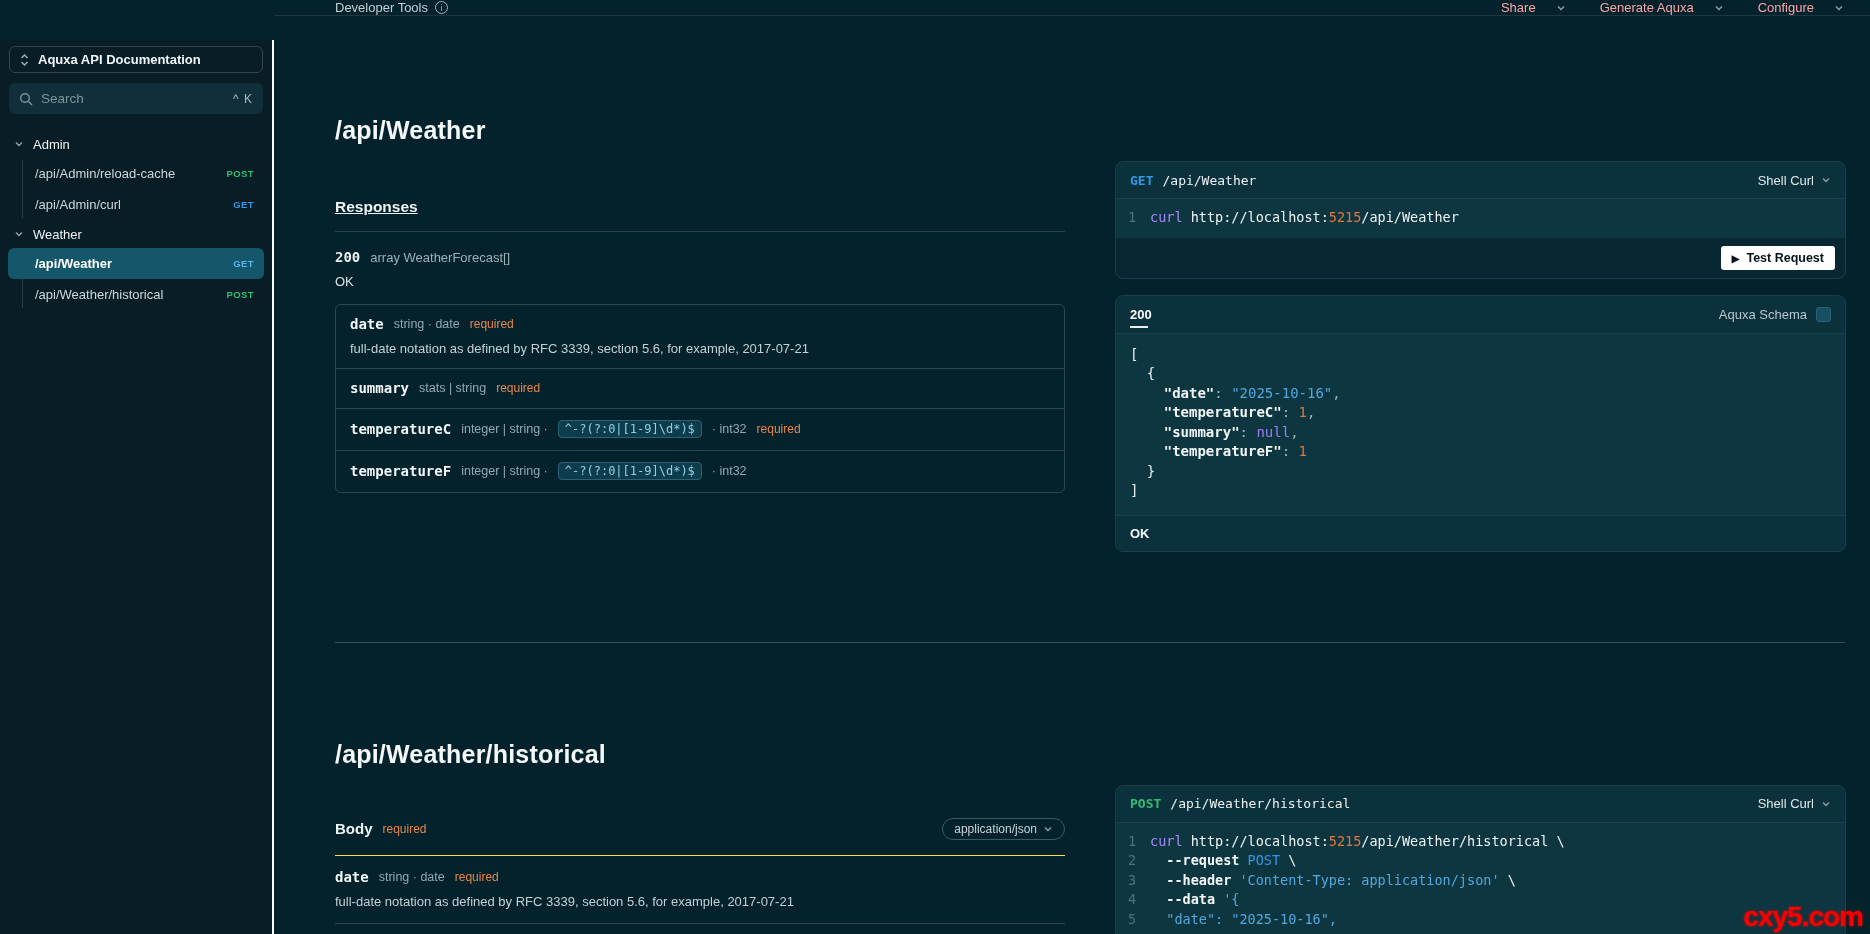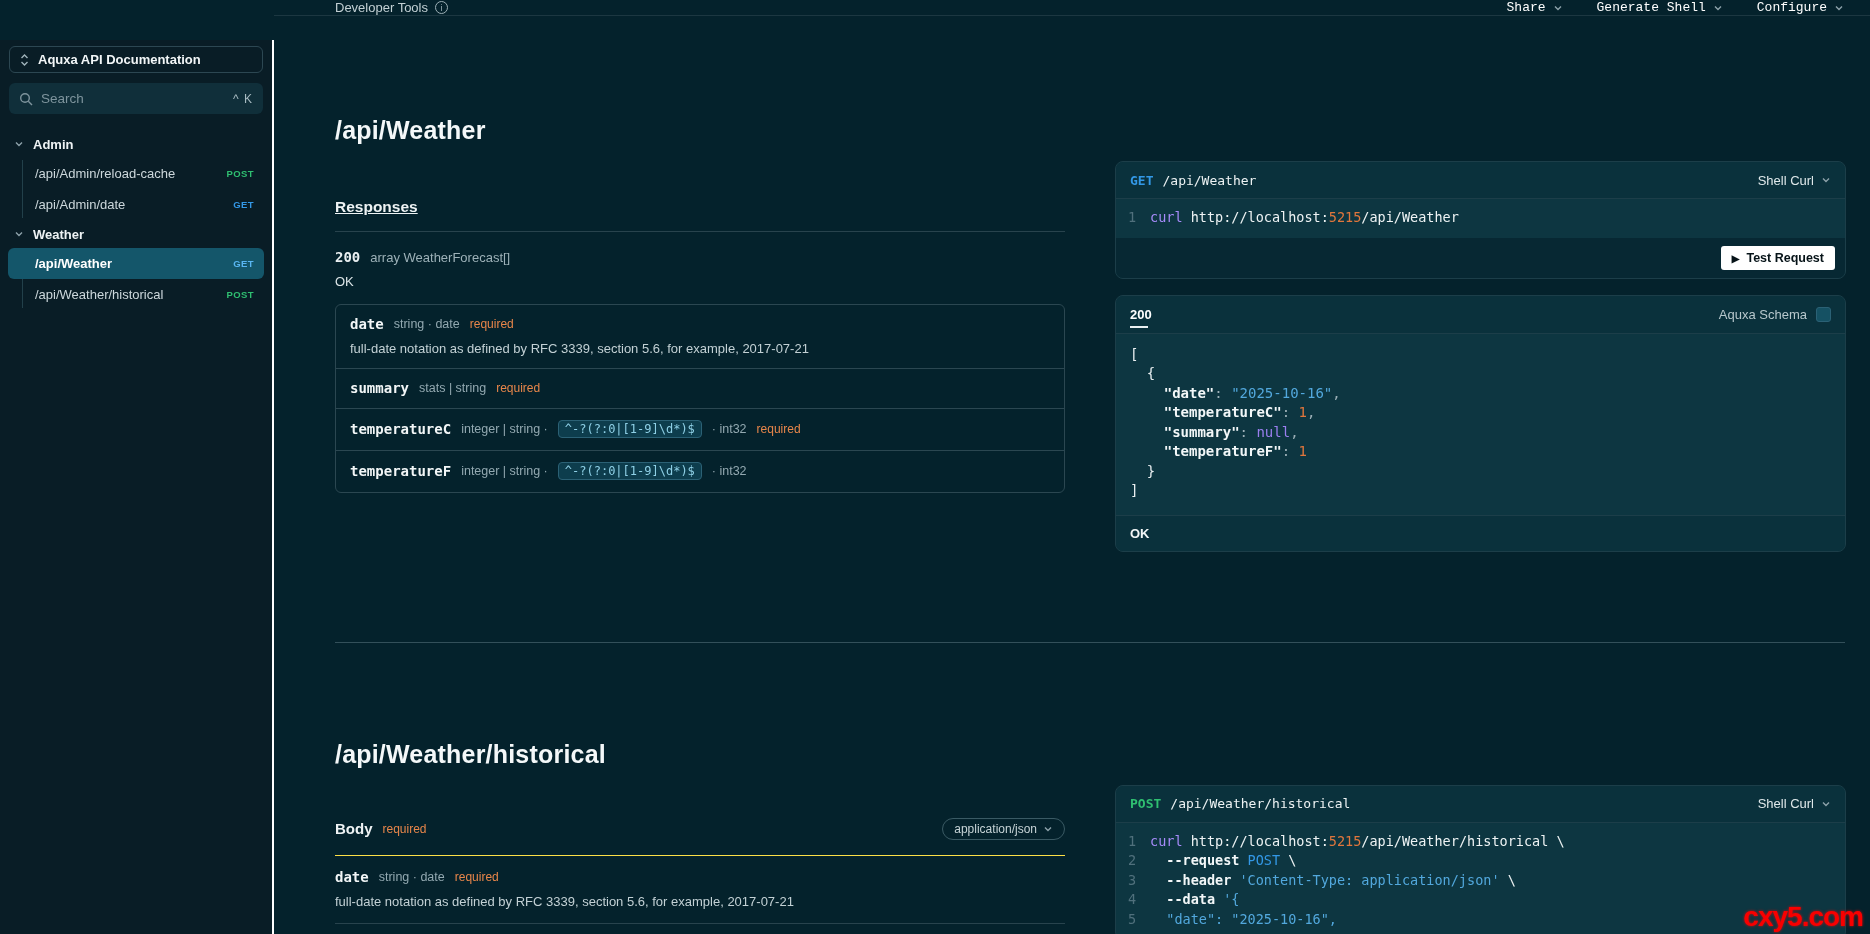--- a/index.html
+++ b/index.html
@@ -31,21 +31,21 @@
     background:transparent; border:none; outline:none; color:#ffffff;
     font-size:13.5px; flex:1; font-family:"Liberation Sans", sans-serif;
   }
   .search-box input::placeholder { color:#7e949d; }
   .search-icon { color:#7e949d; display:flex; }
   .kbd-hint { font-size:12px; color:#a8bbc2; letter-spacing:1px; }
 
   .nav { margin-top:16px; padding:0 8px; font-size:13px; flex:1; }
   .nav-section-header {
     height:28px; display:flex; align-items:center; gap:9px; padding:0 6px;
-    font-weight:700; color:#eef3f4; cursor:pointer;
+    font-weight:400; color:#eef3f4; cursor:pointer;
   }
   .chev { color:#8da2aa; display:flex; }
   .nav-items { position:relative; padding-left:0; }
   .nav-items:before {
     content:""; position:absolute; left:14px; top:2px; bottom:2px;
     width:1px; background:#22404a;
   }
   .nav-item {
     height:31px; display:flex; align-items:center; justify-content:space-between;
     padding:0 10px 0 27px; color:#cdd8dc; border-radius:6px; cursor:pointer;
@@ -78,21 +78,21 @@
     display:flex; align-items:center; padding:0 26px 0 61px;
     font-size:13px; color:#c3d0d4;
   }
   .topbar-left { display:flex; align-items:center; gap:7px; }
   .info-icon {
     width:13px; height:13px; border:1px solid #9db0b6; border-radius:50%;
     color:#9db0b6; font-size:9px; display:flex; align-items:center; justify-content:center;
   }
   .info-icon:before { content:"i"; }
   .topbar-right { margin-left:auto; display:flex; gap:34px; }
-  .topbar-menu { display:flex; align-items:center; gap:7px; cursor:pointer; color:#ffffff;font-family:Liberation Mono, monospace; }
+  .topbar-menu { display:flex; align-items:center; gap:20px; cursor:pointer; color:#fca5a5; }
 
   .content { padding:0 0 0 61px; }
   .section-row { display:flex; gap:50px; }
   .col-left { width:730px; }
   .col-right { width:731px; }
 
   h1.endpoint-title { font-size:25px; font-weight:700; color:#f4f8f9; letter-spacing:.2px; }
   .s1 h1 { margin-top:100px; }
   h2.sub-head { font-size:15.5px; font-weight:700; color:#eef3f4;text-decoration:underline; }
   .responses-wrap { margin-top:53px; border-bottom:1px solid #28434d; padding-bottom:15px; }
@@ -225,21 +225,21 @@
           </svg>
       </span>
       <span>Admin</span>
     </div>
     <div class="nav-items">
       <div class="nav-item">
         <span>/api/Admin/reload-cache</span>
         <span class="method-tag m-post">POST</span>
       </div>
       <div class="nav-item">
-        <span>/api/Admin/date</span>
+        <span>/api/Admin/curl</span>
         <span class="method-tag m-get">GET</span>
       </div>
     </div>
 
     <div class="nav-section-header">
       <span class="chev">
         <svg width="10" height="10" viewBox="0 0 10 10">
             <path d="M2 3.5 L5 6.5 L8 3.5" stroke="currentColor" stroke-width="1.4" fill="none"></path>
           </svg>
       </span>
@@ -278,21 +278,21 @@
     <div class="topbar-right">
       <div class="topbar-menu">
         <span>Share</span>
         <span class="chev">
             <svg width="10" height="10" viewBox="0 0 10 10">
               <path d="M2 3.5 L5 6.5 L8 3.5" stroke="currentColor" stroke-width="1.4" fill="none"></path>
             </svg>
           </span>
       </div>
       <div class="topbar-menu">
-        <span>Generate Shell</span>
+        <span>Generate Aquxa</span>
         <span class="chev">
             <svg width="10" height="10" viewBox="0 0 10 10">
               <path d="M2 3.5 L5 6.5 L8 3.5" stroke="currentColor" stroke-width="1.4" fill="none"></path>
             </svg>
           </span>
       </div>
       <div class="topbar-menu">
         <span>Configure</span>
         <span class="chev">
             <svg width="10" height="10" viewBox="0 0 10 10">

